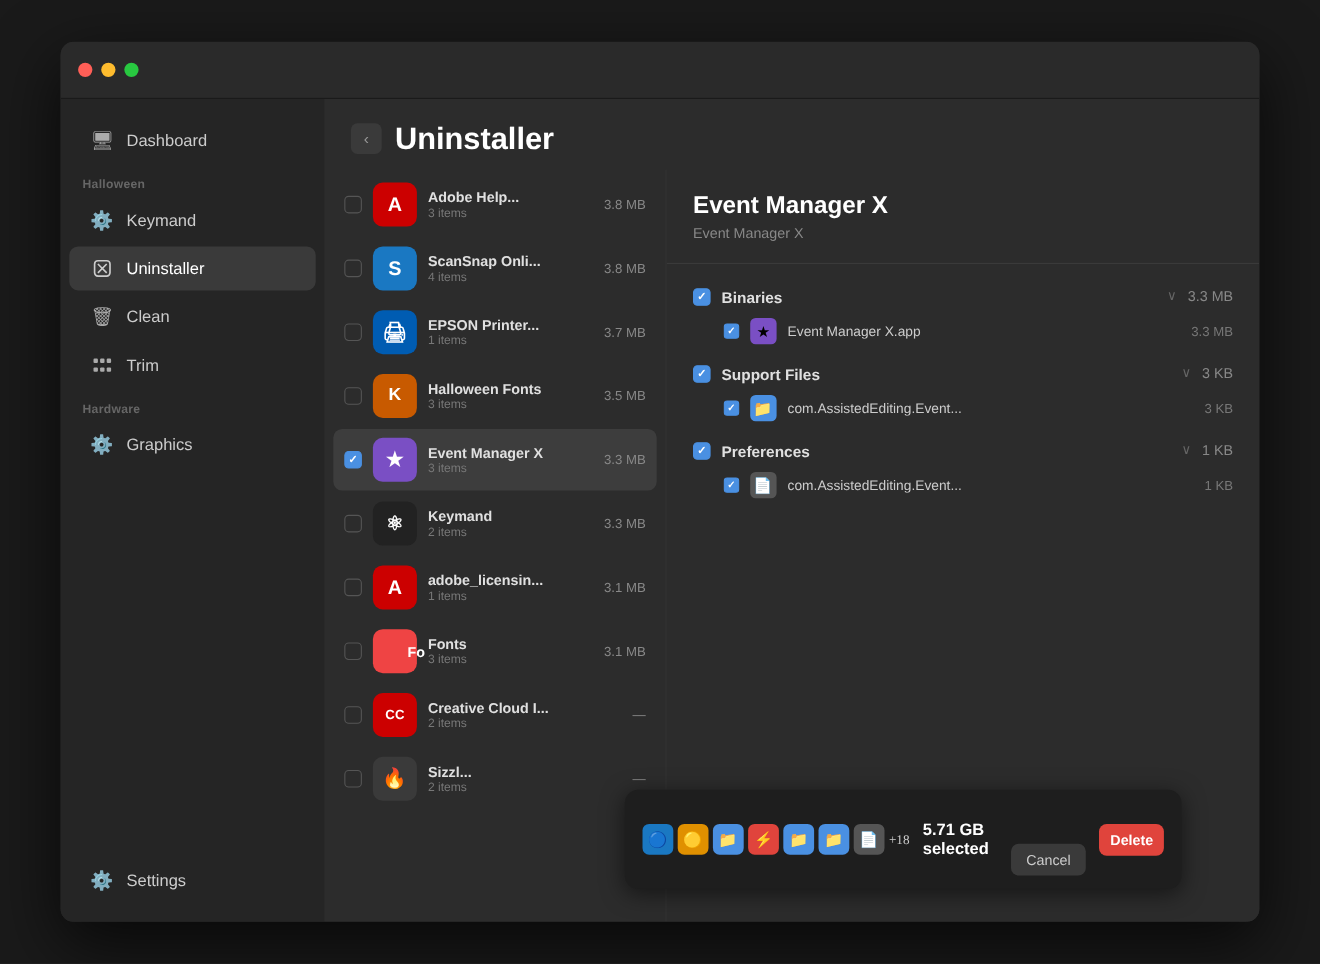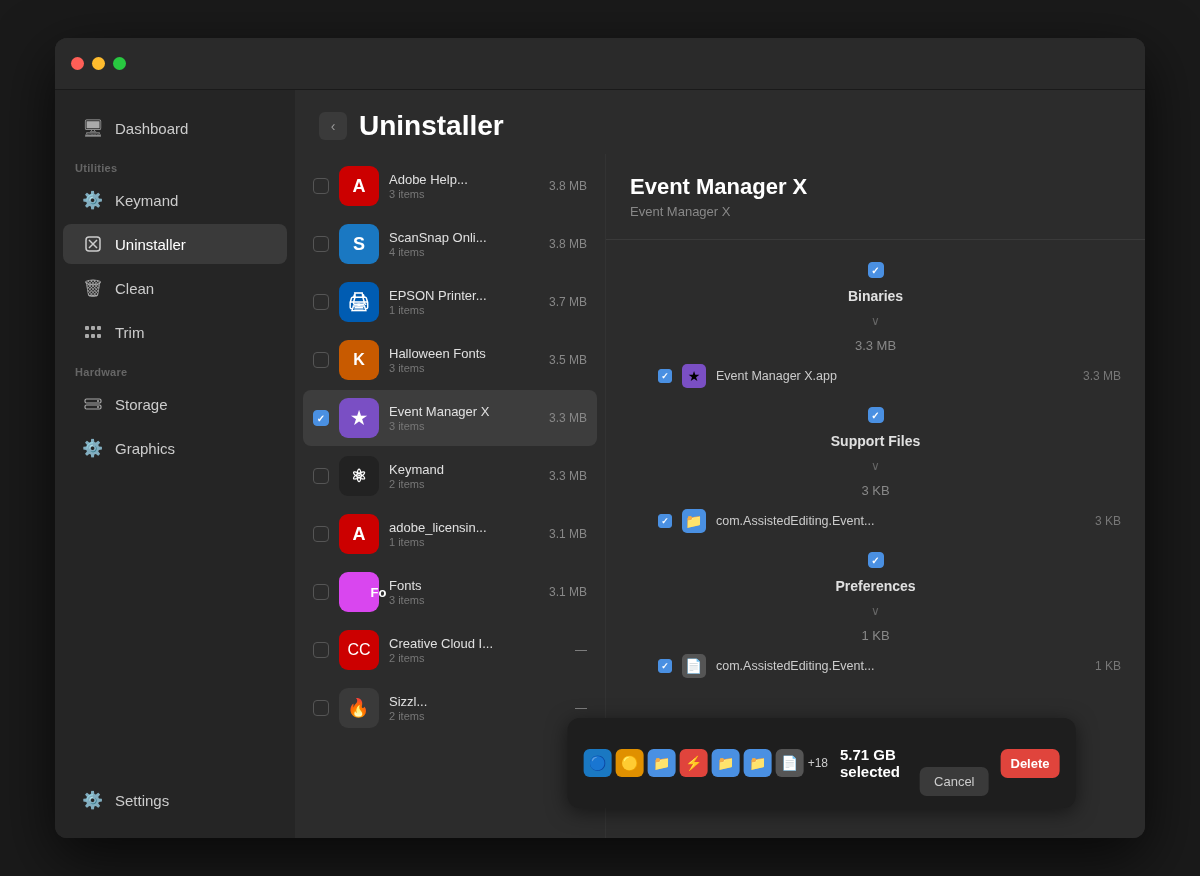--- a/index.html
+++ b/index.html
@@ -178,21 +178,21 @@
       display: flex;
       align-items: center;
       justify-content: center;
       font-size: 22px;
       font-weight: bold;
       color: white;
     }
     .app-info { flex: 1; min-width: 0; }
     .app-name {
       font-size: 13px;
-      font-weight: 400;
+      font-weight: 700;
       color: #e0e0e0;
       white-space: nowrap;
       overflow: hidden;
       text-overflow: ellipsis;
     }
     .app-count {
       font-size: 11px;
       color: #777;
       margin-top: 1px;
     }
@@ -224,25 +224,24 @@
     .detail-divider {
       height: 1px;
       background: #3a3a3a;
       margin: 0 -24px 16px;
     }
     .file-group {
       margin-bottom: 8px;
     }
     .file-group-header {
       display: flex;
-      align-items: center;
+      align-items: flex-start;
       gap: 10px;
       padding: 6px 0;
       cursor: pointer;
-      flex-direction: column;
     }
     .file-group-checkbox {
       width: 16px;
       height: 16px;
       border: 1.5px solid #555;
       border-radius: 4px;
       flex-shrink: 0;
       display: flex;
       align-items: center;
       justify-content: center;
@@ -349,20 +348,21 @@
       border-radius: 6px;
       display: flex;
       align-items: center;
       justify-content: center;
       font-size: 14px;
     }
     .plus-badge {
       font-size: 12px;
       color: #ccc;
       font-weight: 500;
+      font-family: Liberation Serif, serif;
     }
     .selected-text {
       font-size: 15px;
       font-weight: 600;
       color: #ffffff;
     }
     .cancel-btn {
       padding: 7px 14px;
       border-radius: 7px;
       background: #3a3a3a;
@@ -405,21 +405,21 @@
   </div>
 
   <div class="content">
 
     <div class="sidebar">
       <div class="sidebar-item">
         <span class="sidebar-icon">🖥</span>
         <span>Dashboard</span>
       </div>
 
-      <div class="sidebar-section-label">Utilities</div>
+      <div class="sidebar-section-label">Halloween</div>
 
       <div class="sidebar-item">
         <span class="sidebar-icon">⚙️</span>
         <span>Keymand</span>
       </div>
 
       <div class="sidebar-item active">
         <span class="sidebar-icon">
           <svg width="18" height="18" viewBox="0 0 18 18" fill="none">
             <rect x="2" y="2" width="14" height="14" rx="3" fill="none" stroke="#ccc" stroke-width="1.5"></rect>
@@ -443,31 +443,20 @@
             <rect x="1" y="11" width="4" height="4" rx="1" fill="#aaa"></rect>
             <rect x="7" y="11" width="4" height="4" rx="1" fill="#aaa"></rect>
             <rect x="13" y="11" width="4" height="4" rx="1" fill="#aaa"></rect>
           </svg>
         </span>
         <span>Trim</span>
       </div>
 
       <div class="sidebar-section-label">Hardware</div>
 
-      <div class="sidebar-item">
-        <span class="sidebar-icon">
-          <svg width="18" height="18" viewBox="0 0 18 18">
-            <rect x="1" y="4" width="16" height="4" rx="1.5" fill="none" stroke="#aaa" stroke-width="1.2"></rect>
-            <rect x="1" y="10" width="16" height="4" rx="1.5" fill="none" stroke="#aaa" stroke-width="1.2"></rect>
-            <circle cx="14" cy="6" r="1" fill="#aaa"></circle>
-            <circle cx="14" cy="12" r="1" fill="#aaa"></circle>
-          </svg>
-        </span>
-        <span>Storage</span>
-      </div>
 
       <div class="sidebar-item">
         <span class="sidebar-icon">⚙️</span>
         <span>Graphics</span>
       </div>
 
 
       <div class="sidebar-spacer"></div>
 
       <div class="sidebar-item sidebar-settings">
@@ -559,33 +548,33 @@
       <span style="color:white;font-weight:700;font-size:18px;">A</span>
     </div>
     <div class="app-info">
       <div class="app-name">adobe_licensin...</div>
       <div class="app-count">1 items</div>
     </div>
     <div class="app-size">3.1 MB</div>
   </div>
             <div class="app-item">
     <div class="app-checkbox "></div>
-    <div class="app-icon" style="background:#d946ef;padding-left:39px;">
+    <div class="app-icon" style="background:#ef4444;padding-left:39px;">
       <span style="color:white;font-weight:700;font-size:13px;">Fo</span>
     </div>
     <div class="app-info">
       <div class="app-name">Fonts</div>
       <div class="app-count">3 items</div>
     </div>
     <div class="app-size">3.1 MB</div>
   </div>
             <div class="app-item">
     <div class="app-checkbox "></div>
     <div class="app-icon" style="background:#c00;">
-      <span style="color:white;font-weight:400;font-size:16px;">CC</span>
+      <span style="color:white;font-weight:700;font-size:12px;">CC</span>
     </div>
     <div class="app-info">
       <div class="app-name">Creative Cloud I...</div>
       <div class="app-count">2 items</div>
     </div>
     <div class="app-size">—</div>
   </div>
             <div class="app-item">
     <div class="app-checkbox "></div>
     <div class="app-icon" style="background:#3a3a3a;">

